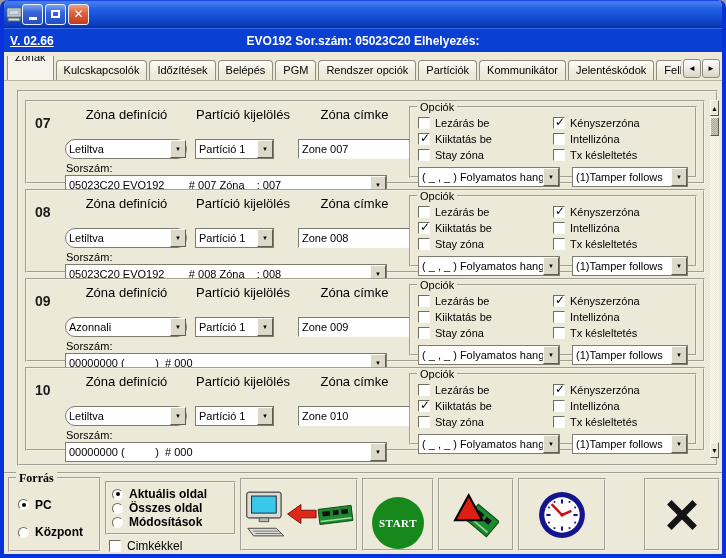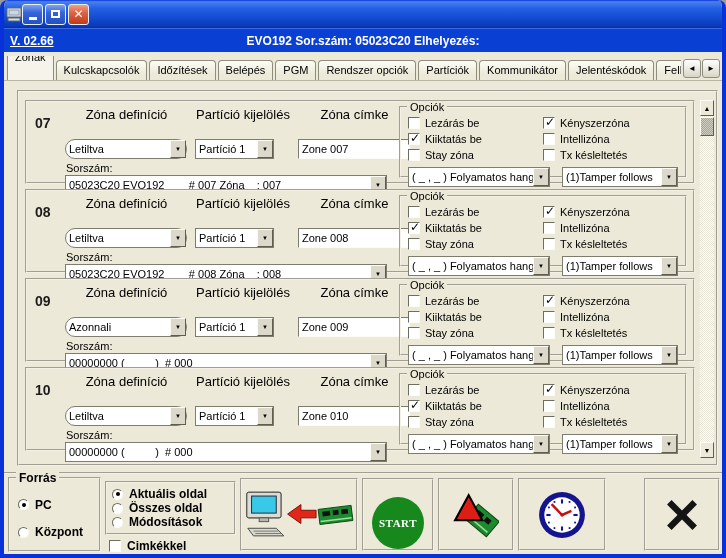--- a/index.html
+++ b/index.html
@@ -56,21 +56,21 @@
   .combo-val { flex:1; padding:3px 3px 0 3px; font-size:11px; white-space:pre; overflow:hidden; }
   .combo-btn { width:16px; background:#dcd8ca; border:1px solid; border-color:#fdfcf4 #5f5d50 #5f5d50 #fdfcf4;
     display:flex; align-items:center; justify-content:center; font-size:6px; color:#000; }
   .c1 .combo { width:122px;border-radius:10px; }
   .c2 .combo { width:79px; }
   .tinput { width:112px; height:20px; border:1px solid; border-color:#7e7c6e #fdfcf4 #fdfcf4 #7e7c6e;
     background:#fff; font-family:inherit; font-size:11px; padding:0 3px; }
   .serial-label { font-size:11px; margin:3px 0 1px 1px; }
   .combo.serial { width:322px; }
 
-  .options-box { flex:1; border:2px groove #f4f1e4; position:relative;
+  .options-box { flex:1; margin-left:10px; border:2px groove #f4f1e4; position:relative;
     padding:8px 7px 4px 7px; }
   .box-caption { position:absolute; top:-7px; left:6px; background:#ece9d8; padding:0 3px; font-size:11px; }
   .opt-cols { display:flex; }
   .opt-col { width:50%; display:flex; flex-direction:column; gap:2px; }
   .cbrow { display:flex; align-items:center; gap:5px; height:14px; font-size:11px; white-space:nowrap; }
   .checkbox { width:12px; height:12px; min-width:12px; background:#fff; border:1px solid;
     border-color:#6f6d60 #fdfcf4 #fdfcf4 #6f6d60; position:relative; }
   .checkbox.on::after { content:"✓"; position:absolute; top:-3px; left:1px; font-size:12px; font-weight:bold; }
   .opt-combos { display:flex; gap:12px; margin-top:5px; }
   .combo.alarm { width:142px; }
@@ -88,30 +88,30 @@
     background-image:linear-gradient(45deg,#cfccc0 25%,transparent 25% 75%,#cfccc0 75%),
                      linear-gradient(45deg,#cfccc0 25%,transparent 25% 75%,#cfccc0 75%);
     background-size:2px 2px; background-position:0 0,1px 1px; }
   .sb-track { flex:1; }
 
   
   .bottombar { height:82px; border-top:2px groove #f4f1e4; display:flex; padding:3px 2px 2px 2px; gap:4px; background:#ece9d8; }
   .group.source { width:93px; border:2px groove #f4f1e4; position:relative; padding:12px 4px 4px 8px;
     display:flex; flex-direction:column; justify-content:space-around; margin-left:2px; }
   .group-caption { position:absolute; top:-8px; left:6px; background:#ece9d8; padding:0 3px;
-    font-size:12px; font-weight:bold; }
+    font-size:12px; font-weight:bold;font-family:Liberation Serif, serif; }
   .radiorow { display:flex; align-items:center; gap:6px; font-size:12px; font-weight:bold; height:15px; white-space:nowrap; }
   .radio { width:11px; height:11px; min-width:11px; border-radius:50%; background:#fff; border:1px solid;
     border-color:#6f6d60 #fdfcf4 #fdfcf4 #6f6d60; position:relative; }
   .radio.on::after { content:""; position:absolute; top:2.5px; left:2.5px; width:4px; height:4px;
     border-radius:50%; background:#000; }
   .page-panel { width:131px; display:flex; flex-direction:column; padding-top:4px; }
   .page-radios { border:2px groove #f4f1e4; padding:4px 3px 4px 5px; display:flex; flex-direction:column; gap:0; }
   .page-radios .radiorow { height:14px; }
-  .cb-bottom { display:flex; align-items:center; gap:6px; font-size:12px; font-weight:bold; margin:4px 0 0 4px; }
+  .cb-bottom { display:flex; align-items:center; gap:6px; font-size:12px; font-weight:normal; margin:4px 0 0 4px; }
 
   .cell { border:2px groove #f4f1e4; display:flex; align-items:center; justify-content:center; margin:1px 0; }
   .cell.receive { width:118px; }
   .cell.startc { width:72px;align-items:flex-end; }
   .cell.events { width:76px; }
   .cell.clockc { width:88px; }
   .cell.spacerc { flex:1; border-left:none; border-right:none; border-color:transparent; }
   .cell.closec { width:76px; }
   .start-circle { width:52px; height:52px; border-radius:50%; background:#17891c; color:#fff;
     display:flex; align-items:center; justify-content:center; font-size:11px; font-weight:bold;

